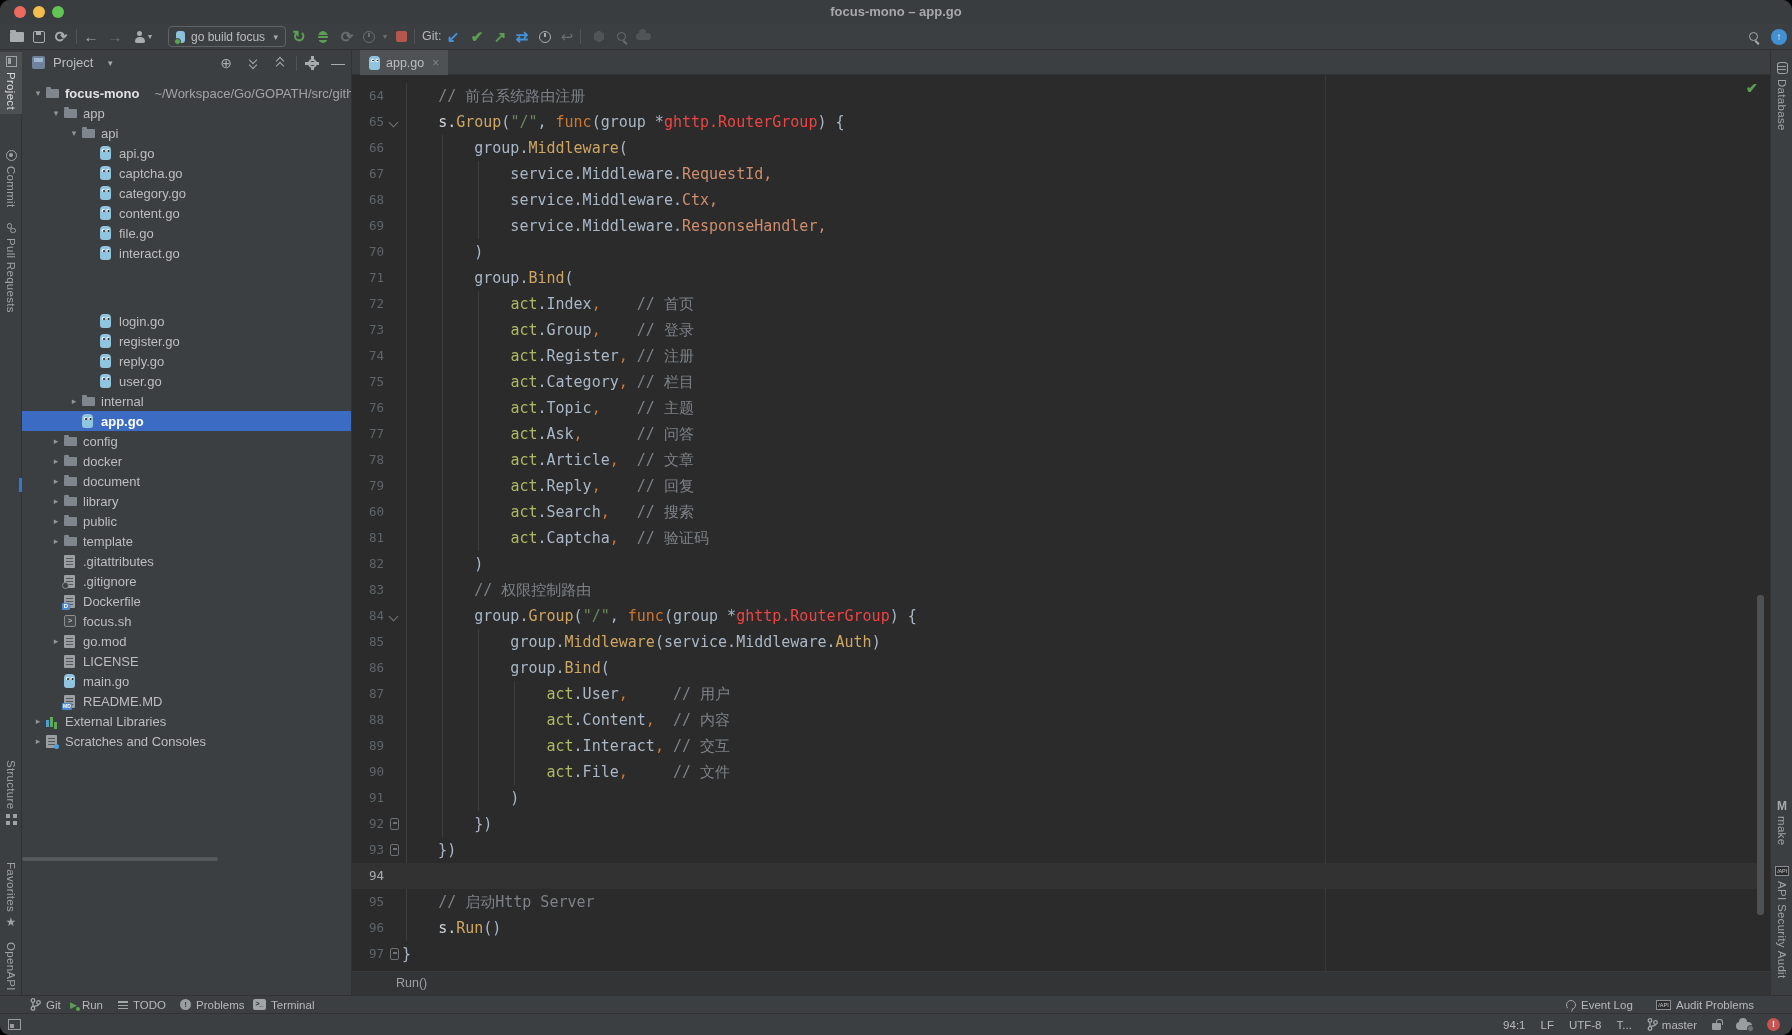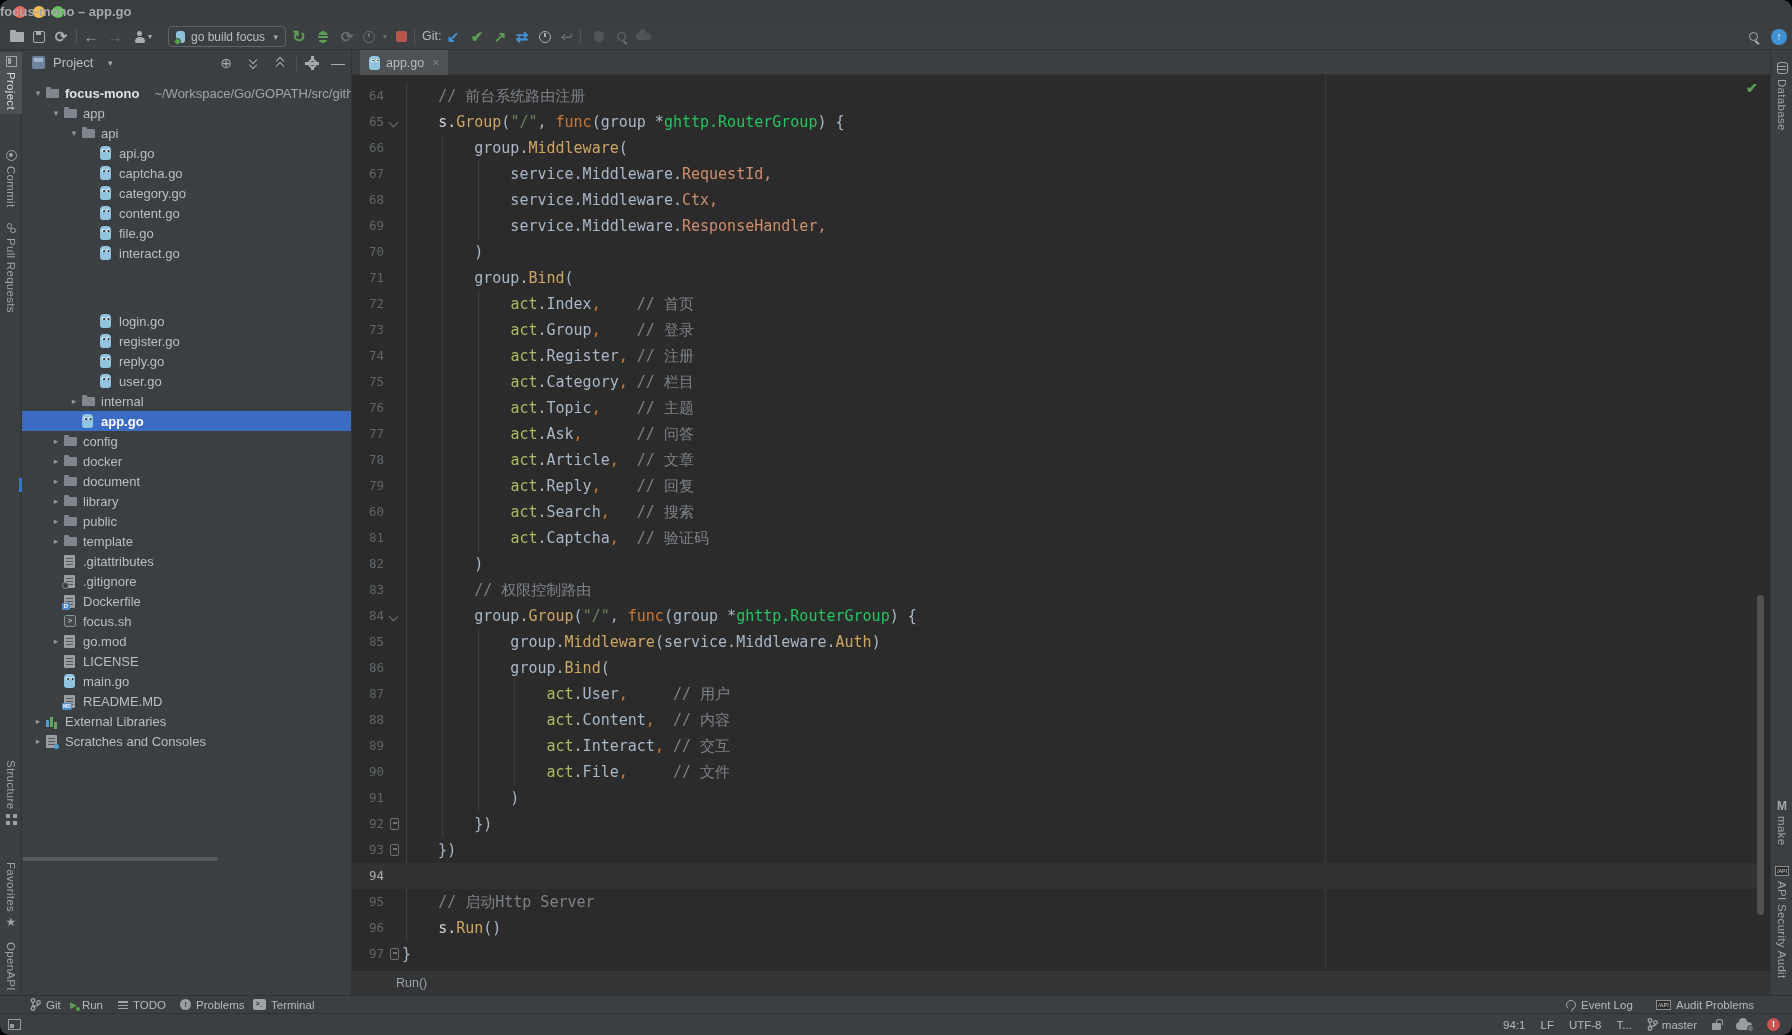--- a/index.html
+++ b/index.html
@@ -2,21 +2,21 @@
 <html><head>
 <meta charset="utf-8">
 <style>
 *{margin:0;padding:0;box-sizing:border-box}
 html,body{width:1792px;height:1035px;background:#000;font-family:"Liberation Sans",sans-serif;-webkit-font-smoothing:antialiased}
 #win{position:relative;width:1792px;height:1035px;background:#3c3f41;border-radius:10px;overflow:hidden}
 
 
 #titlebar{position:absolute;left:0;top:0;width:100%;height:24px;background:#3a3d3f}
 .tl-btn{position:absolute;top:6px;width:12px;height:12px;border-radius:50%}
-#win-title{position:absolute;left:0;top:4px;width:100%;text-align:left;font-size:13px;font-weight:700;color:#a6a8aa}
+#win-title{position:absolute;left:0;top:4px;width:100%;text-align:center;font-size:13px;font-weight:700;color:#a6a8aa}
 
 
 #toolbar{position:absolute;left:0;top:24px;width:100%;height:26px;background:#3c3f41;border-bottom:1px solid #323232}
 .tbi{position:absolute;top:1px;width:22px;height:23px;display:flex;align-items:center;justify-content:center;color:#a9acae;font-size:15px}
 .tbi.dim{opacity:.42}
 .tbsep{position:absolute;top:5px;width:1px;height:15px;background:#515456}
 .glyph-b{font-weight:700}
 .i-folder{position:relative;width:14px;height:10px;background:#a9acae;border-radius:1px}
 .i-folder::before{content:"";position:absolute;left:0;top:-2px;width:6px;height:2px;background:#a9acae;border-radius:1px 1px 0 0}
 .i-floppy{position:relative;width:12px;height:12px;border:1.5px solid #a9acae;border-radius:2px}
@@ -121,21 +121,21 @@
 .cl{position:relative;height:26px;font-family:"DejaVu Sans Mono","Liberation Mono",monospace;font-size:15px;line-height:26px}
 .cl.cur{background:linear-gradient(to right,#323232 0,#323232 1405px,rgba(0,0,0,0) 1405px)}
 .cl .ln{position:absolute;left:0;top:0;width:32px;text-align:right;color:#5f6569;font-size:12.5px;font-family:"DejaVu Sans Mono",monospace}
 .cl.cur .ln{color:#a8abad}
 .cl .ct{position:absolute;left:50px;top:0;white-space:pre}
 .fm{position:absolute;left:38px}
 .fm-open{top:10px;width:7px;height:7px;border-right:1.6px solid #6f7274;border-bottom:1.6px solid #6f7274;transform:rotate(45deg)}
 .fm-close{top:7px;width:9px;height:12px;border:1px solid #6f7274;border-radius:2px}
 .fm-close::after{content:"";position:absolute;left:2px;top:3px;width:4px;height:1.5px;background:#6f7274}
 .tk-p{color:#a9b7c6}.tk-v{color:#cfd4da}.tk-c{color:#7d8288}.tk-k{color:#cc7832}
-.tk-s{color:#6a8759}.tk-f{color:#cea662}.tk-d{color:#cf8e6d}.tk-a{color:#afb963}.tk-t{color:#22c55e}
+.tk-s{color:#6a8759}.tk-f{color:#cea662}.tk-d{color:#cf8e6d}.tk-a{color:#afb963}.tk-t{color:#ef4444}
 #vscroll{position:absolute;left:1405px;top:520px;width:7px;height:320px;background:#4e5052;border-radius:3px}
 #inspect-ok{position:absolute;left:1394px;top:5px;color:#5c9e54;font-size:14px;font-weight:700}
 
 
 #breadcrumbs{position:absolute;left:352px;top:971px;width:1418px;height:24px;background:#323436;border-top:1px solid #3a3a3a;font-size:12.5px;color:#9da0a3;line-height:23px}
 #breadcrumbs span{margin-left:44px}
 
 
 #bottombar{position:absolute;left:0;top:995px;width:1792px;height:18px;background:#3c3f41;border-top:1px solid #323232;font-size:11.5px;color:#b6b8ba}
 .bbi{position:absolute;top:0;height:17px;display:flex;align-items:center;gap:5px}

